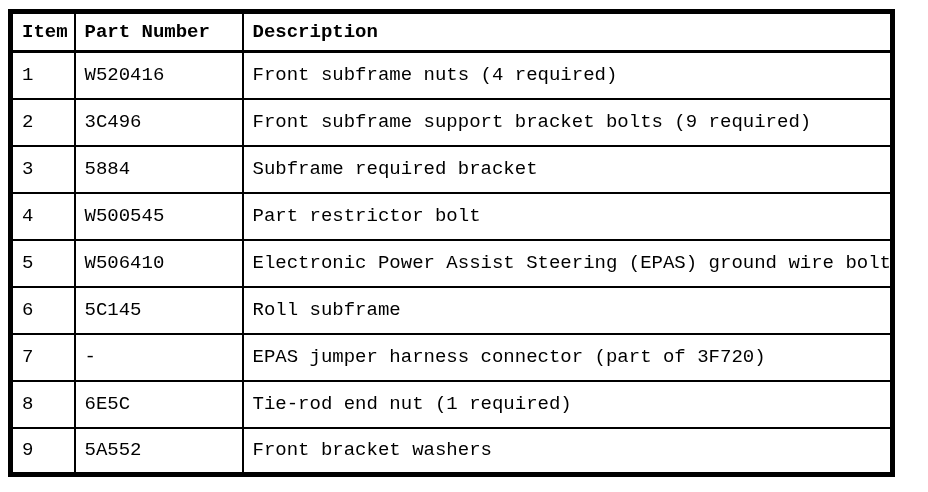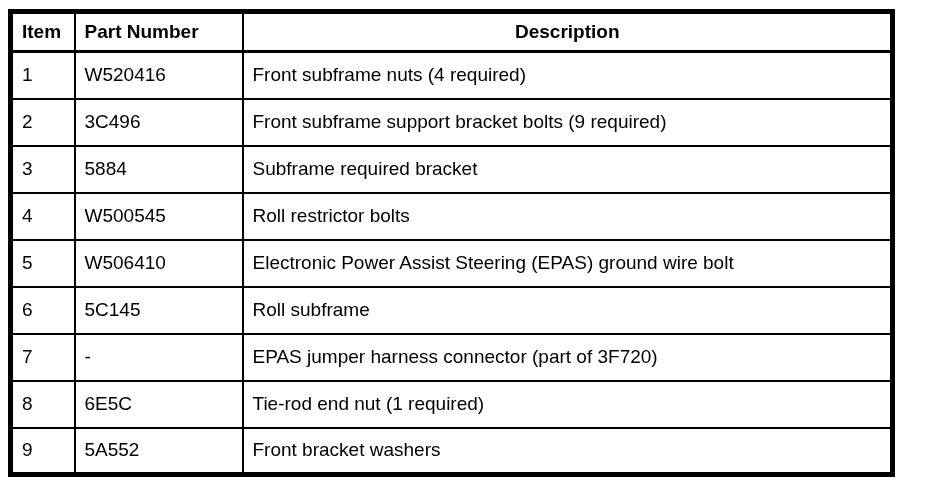--- a/index.html
+++ b/index.html
@@ -8,20 +8,21 @@
     padding: 0;
     background: #ffffff;
     font-family: "Liberation Sans", "DejaVu Sans", sans-serif;
   }
   .page {
     width: 904px;
     height: 492px;
     background: #ffffff;
     position: relative;
     overflow: hidden;
+    font-family: Liberation Mono, monospace;
   }
   table.parts-table {
     position: absolute;
     left: 8px;
     top: 9px;
     width: 887px;
     border-collapse: collapse;
     border: 5px solid #000000;
     table-layout: fixed;
     color: #000000;
@@ -36,21 +37,21 @@
     overflow: hidden;
     white-space: nowrap;
   }
   table.parts-table thead th {
     font-weight: bold;
     height: 40px;
     text-align: left;
     border-bottom: 3px solid #000000;
   }
   table.parts-table thead th.col-description {
-    text-align: center;
+    text-align: left;
   }
   table.parts-table tbody td {
     font-weight: normal;
     height: 47px;
     text-align: left;
   }
   .col-item { width: 64px; }
   .col-part { width: 168px; }
   .col-description { width: auto; }
 </style>
@@ -79,21 +80,21 @@
           <td class="col-description">Front subframe support bracket bolts (9 required)</td>
         </tr>
         <tr>
           <td class="col-item">3</td>
           <td class="col-part">5884</td>
           <td class="col-description">Subframe required bracket</td>
         </tr>
         <tr>
           <td class="col-item">4</td>
           <td class="col-part">W500545</td>
-          <td class="col-description">Roll restrictor bolts</td>
+          <td class="col-description">Part restrictor bolt</td>
         </tr>
         <tr>
           <td class="col-item">5</td>
           <td class="col-part">W506410</td>
           <td class="col-description">Electronic Power Assist Steering (EPAS) ground wire bolt</td>
         </tr>
         <tr>
           <td class="col-item">6</td>
           <td class="col-part">5C145</td>
           <td class="col-description">Roll subframe</td>

